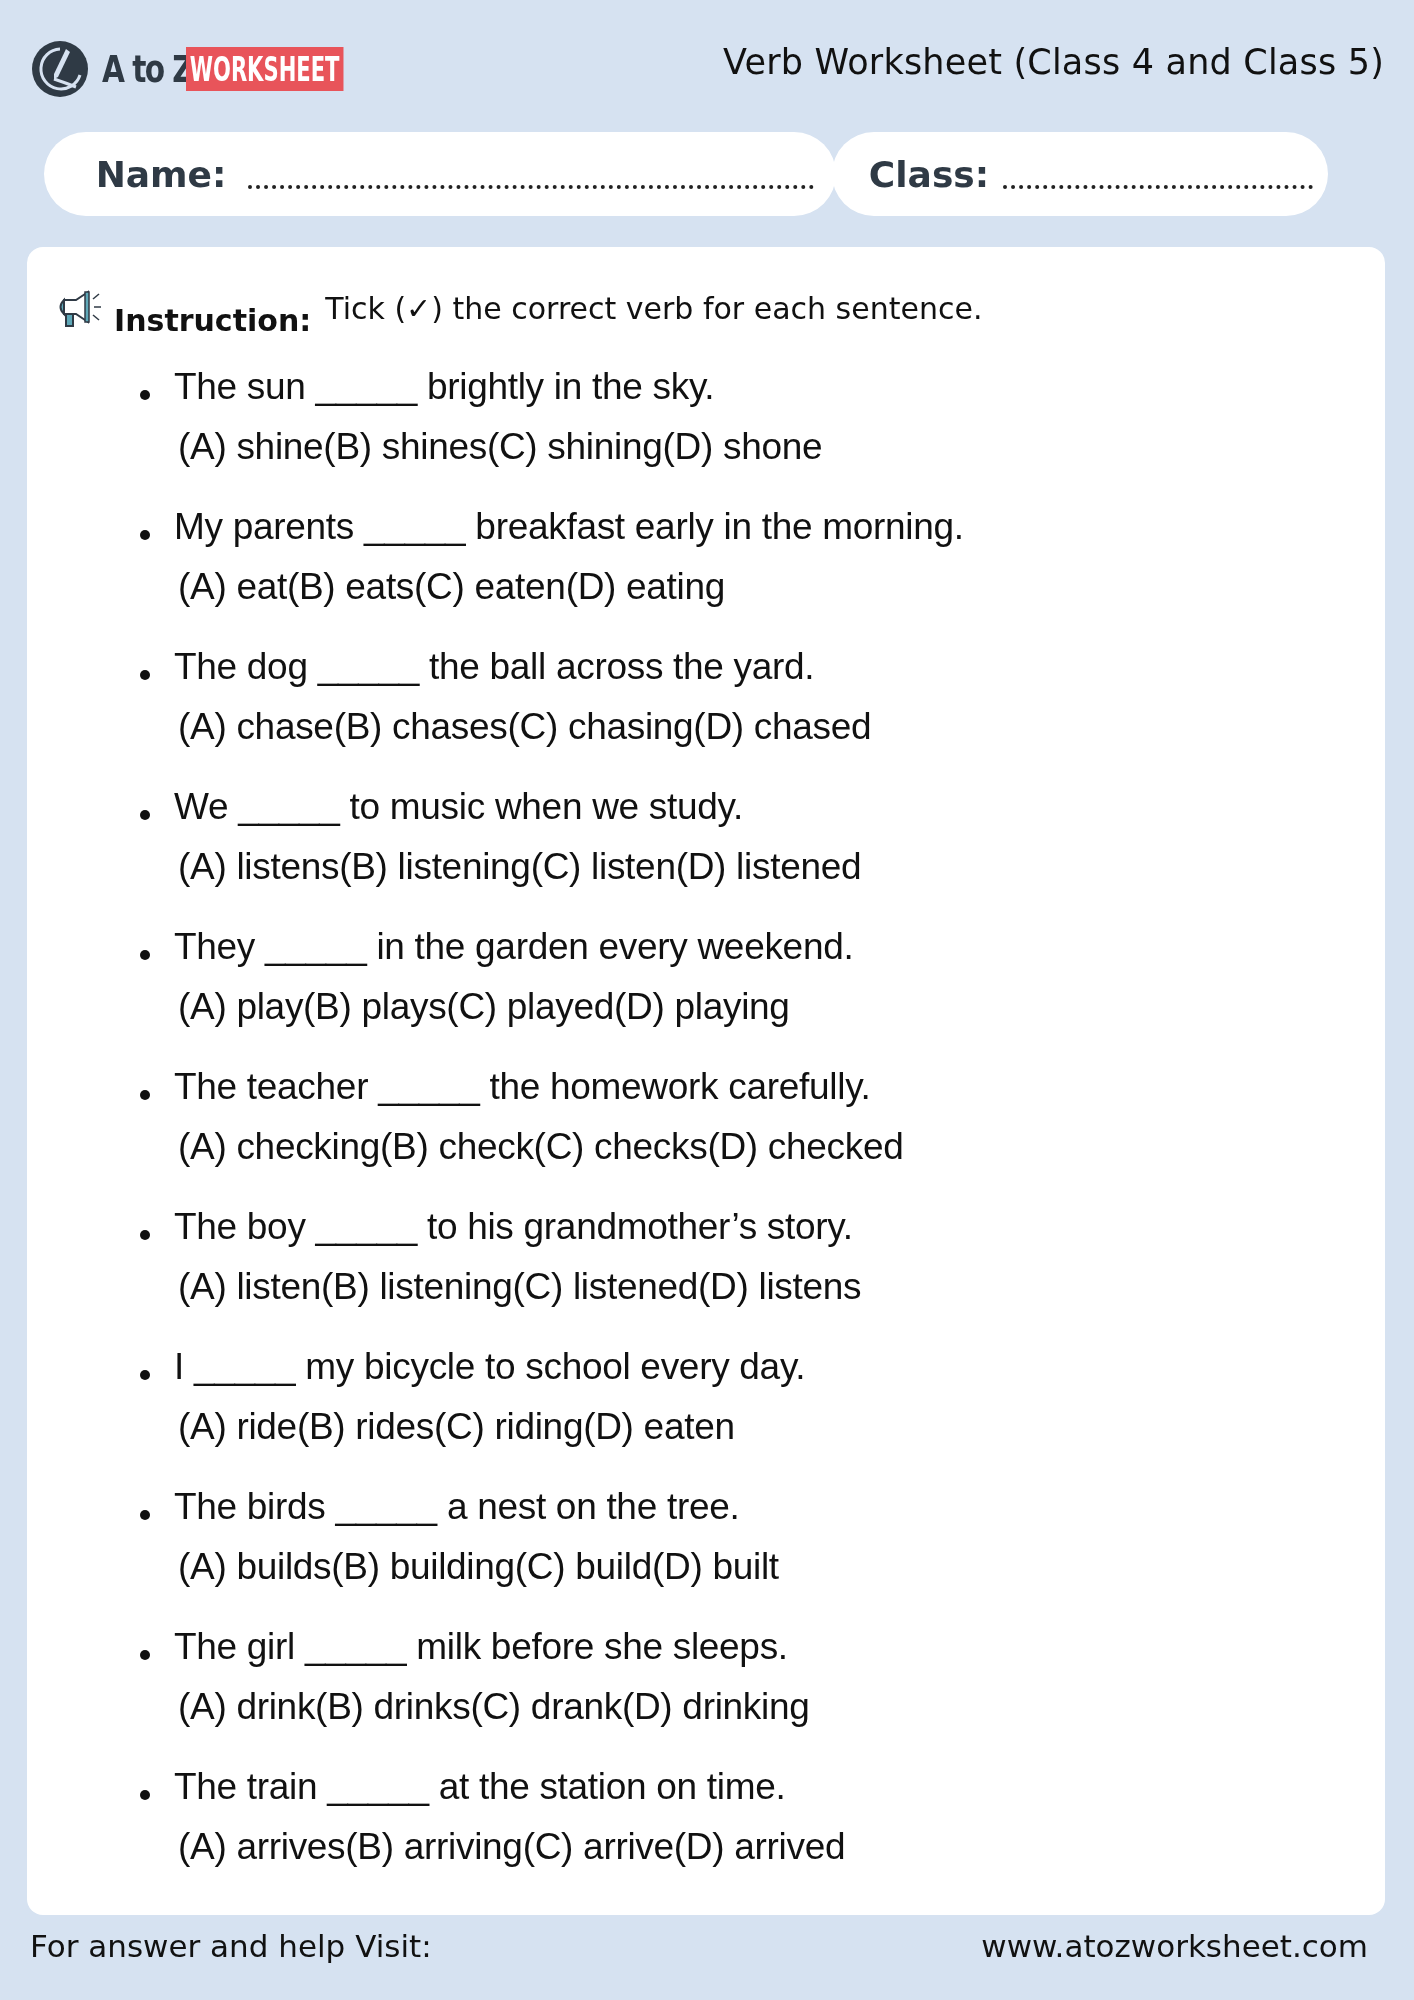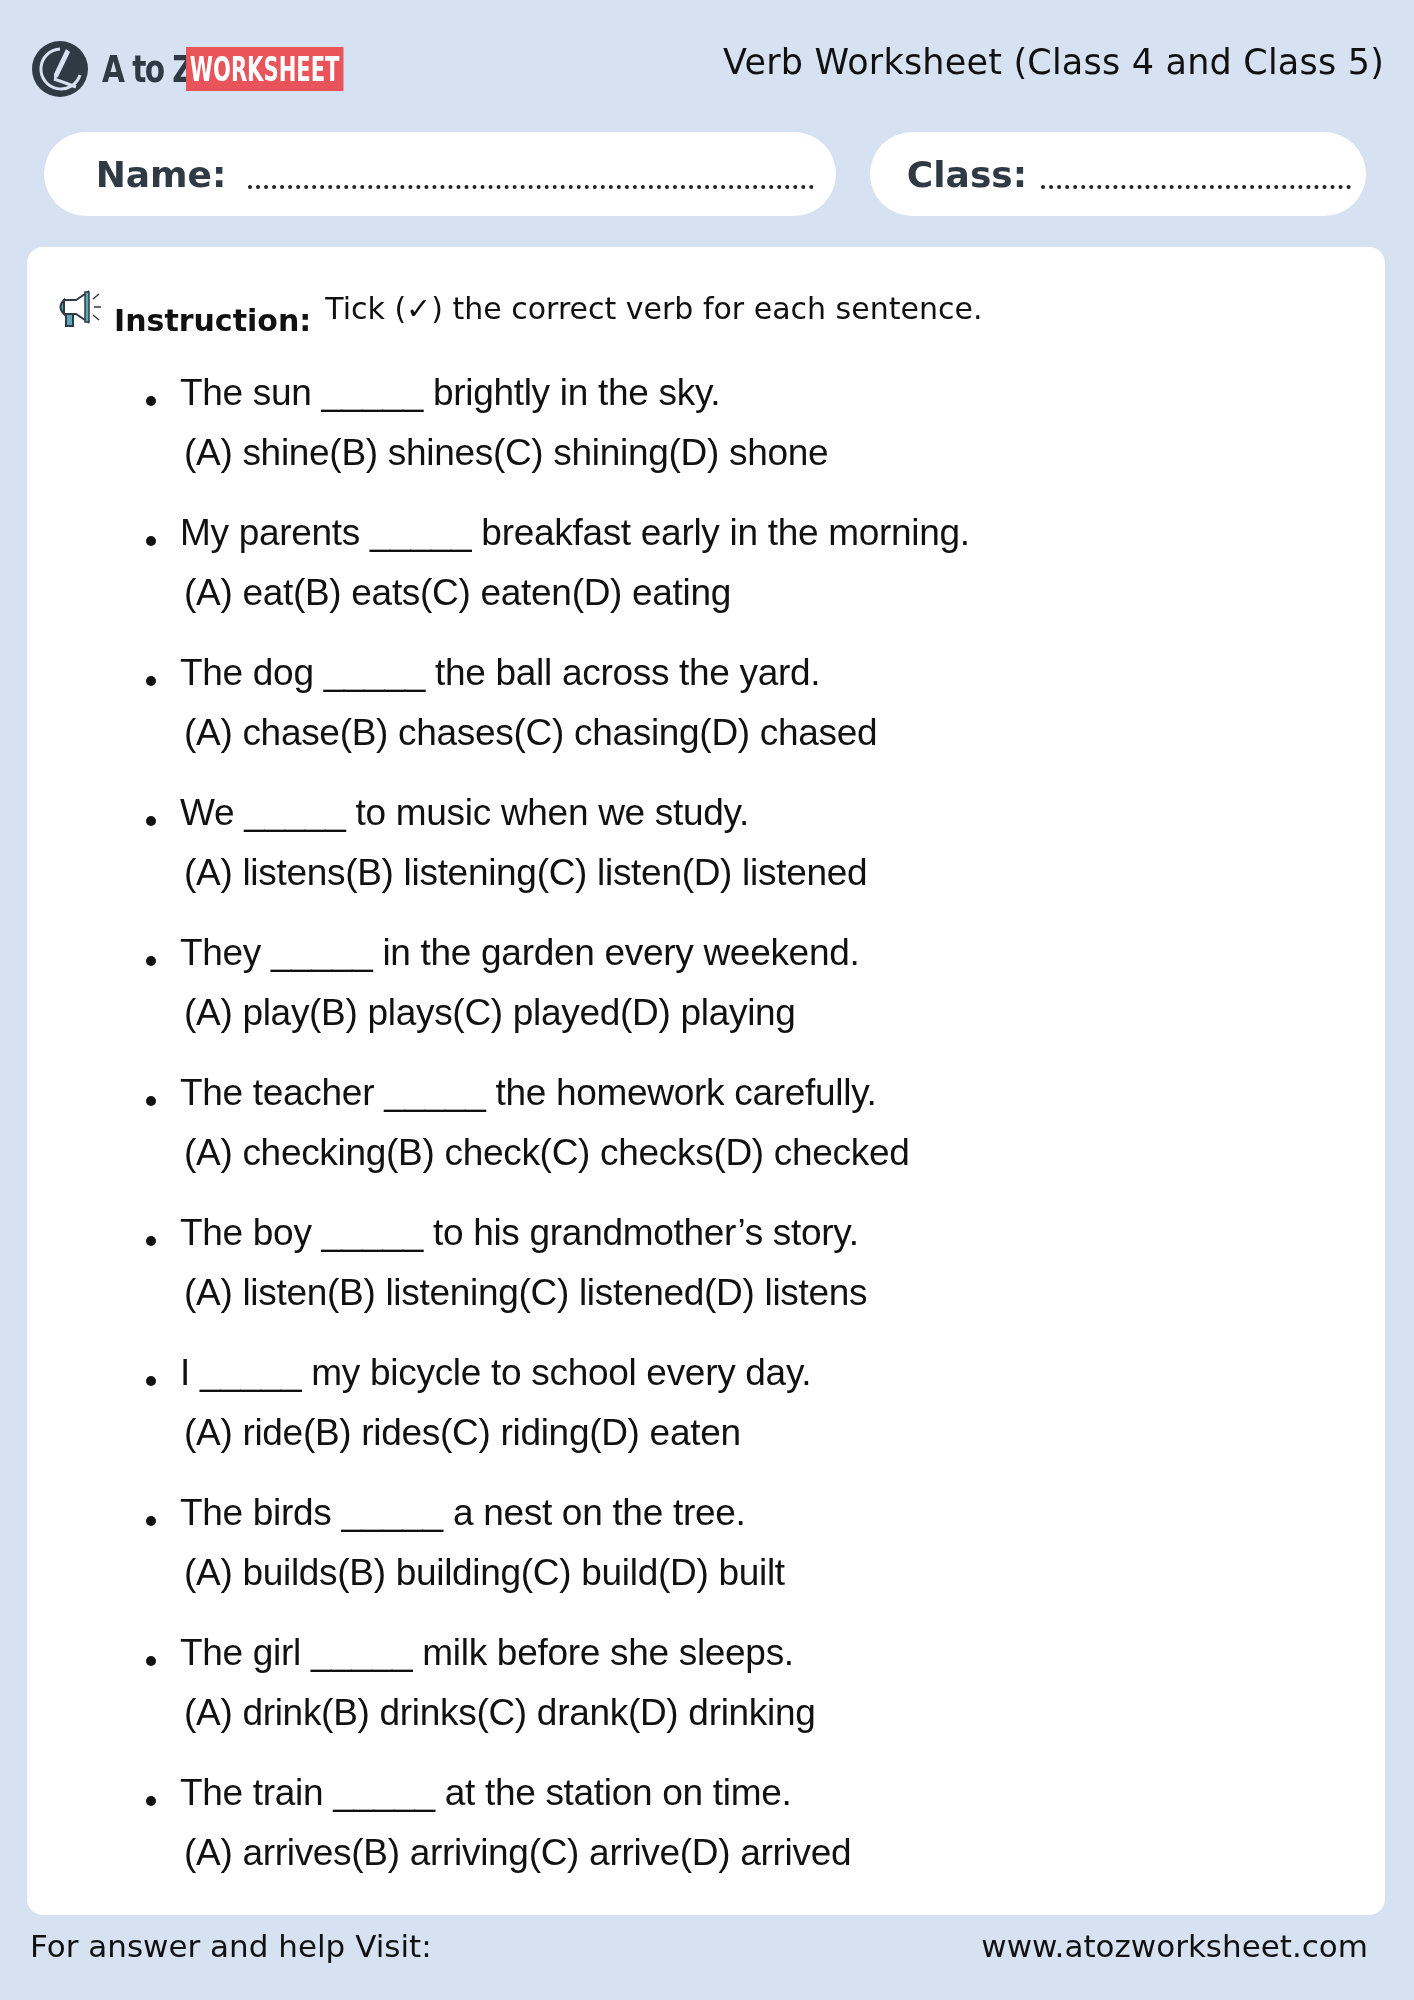--- a/index.html
+++ b/index.html
@@ -33,21 +33,21 @@
     font-family:"DejaVu Sans", sans-serif; font-size:35px;
     color:#111; letter-spacing:0.2px;
   }
   .pill {
     position:absolute; top:132px; height:84px; background:#fff;
     border-radius:42px; display:flex; align-items:center;
     box-sizing:border-box;
     justify-content:center;
   }
   .pill-name { left:44px; width:792px; padding-left:30px; }
-  .pill-class { left:870px; width:496px; padding-left:22px; }
+  .pill-class { left:832px; width:496px; padding-left:22px; }
   .pill-label {
     font-family:"DejaVu Sans", sans-serif; font-weight:bold;
     font-size:36px; color:#2f3a45;
   }
   .pill-line {
     flex:0 0 auto; height:0; border-bottom:4px dotted #222;
     margin-left:22px; margin-top:26px;
   }
   .pill-name .pill-line { width:566px; }
   .pill-class .pill-line { width:310px; margin-left:14px; }
@@ -57,21 +57,21 @@
   }
   .instruction {
     position:absolute; left:54px; top:283px; height:50px;
     display:flex; align-items:center;
     font-family:"DejaVu Sans", sans-serif; font-size:30px; color:#111;
   }
   .instruction .mega { width:48px; height:44px; margin-right:12px; }
   .instruction .ins-label { font-weight:bold; margin-right:14px;margin-top:24px; }
   .questions {
     position:absolute; left:130px; top:364px; width:1200px;
-    margin:8px; padding:0; list-style:none;
+    margin:2px; padding:0; list-style:none;
   }
   .q {
     height:140px; position:relative;
   }
   .q-bullet {
     position:absolute; left:8px; top:24px; width:10px; height:10px;
     background:#111; border-radius:50%;
   }
   .q-text {
     position:absolute; left:42px; top:0; font-size:37px;

